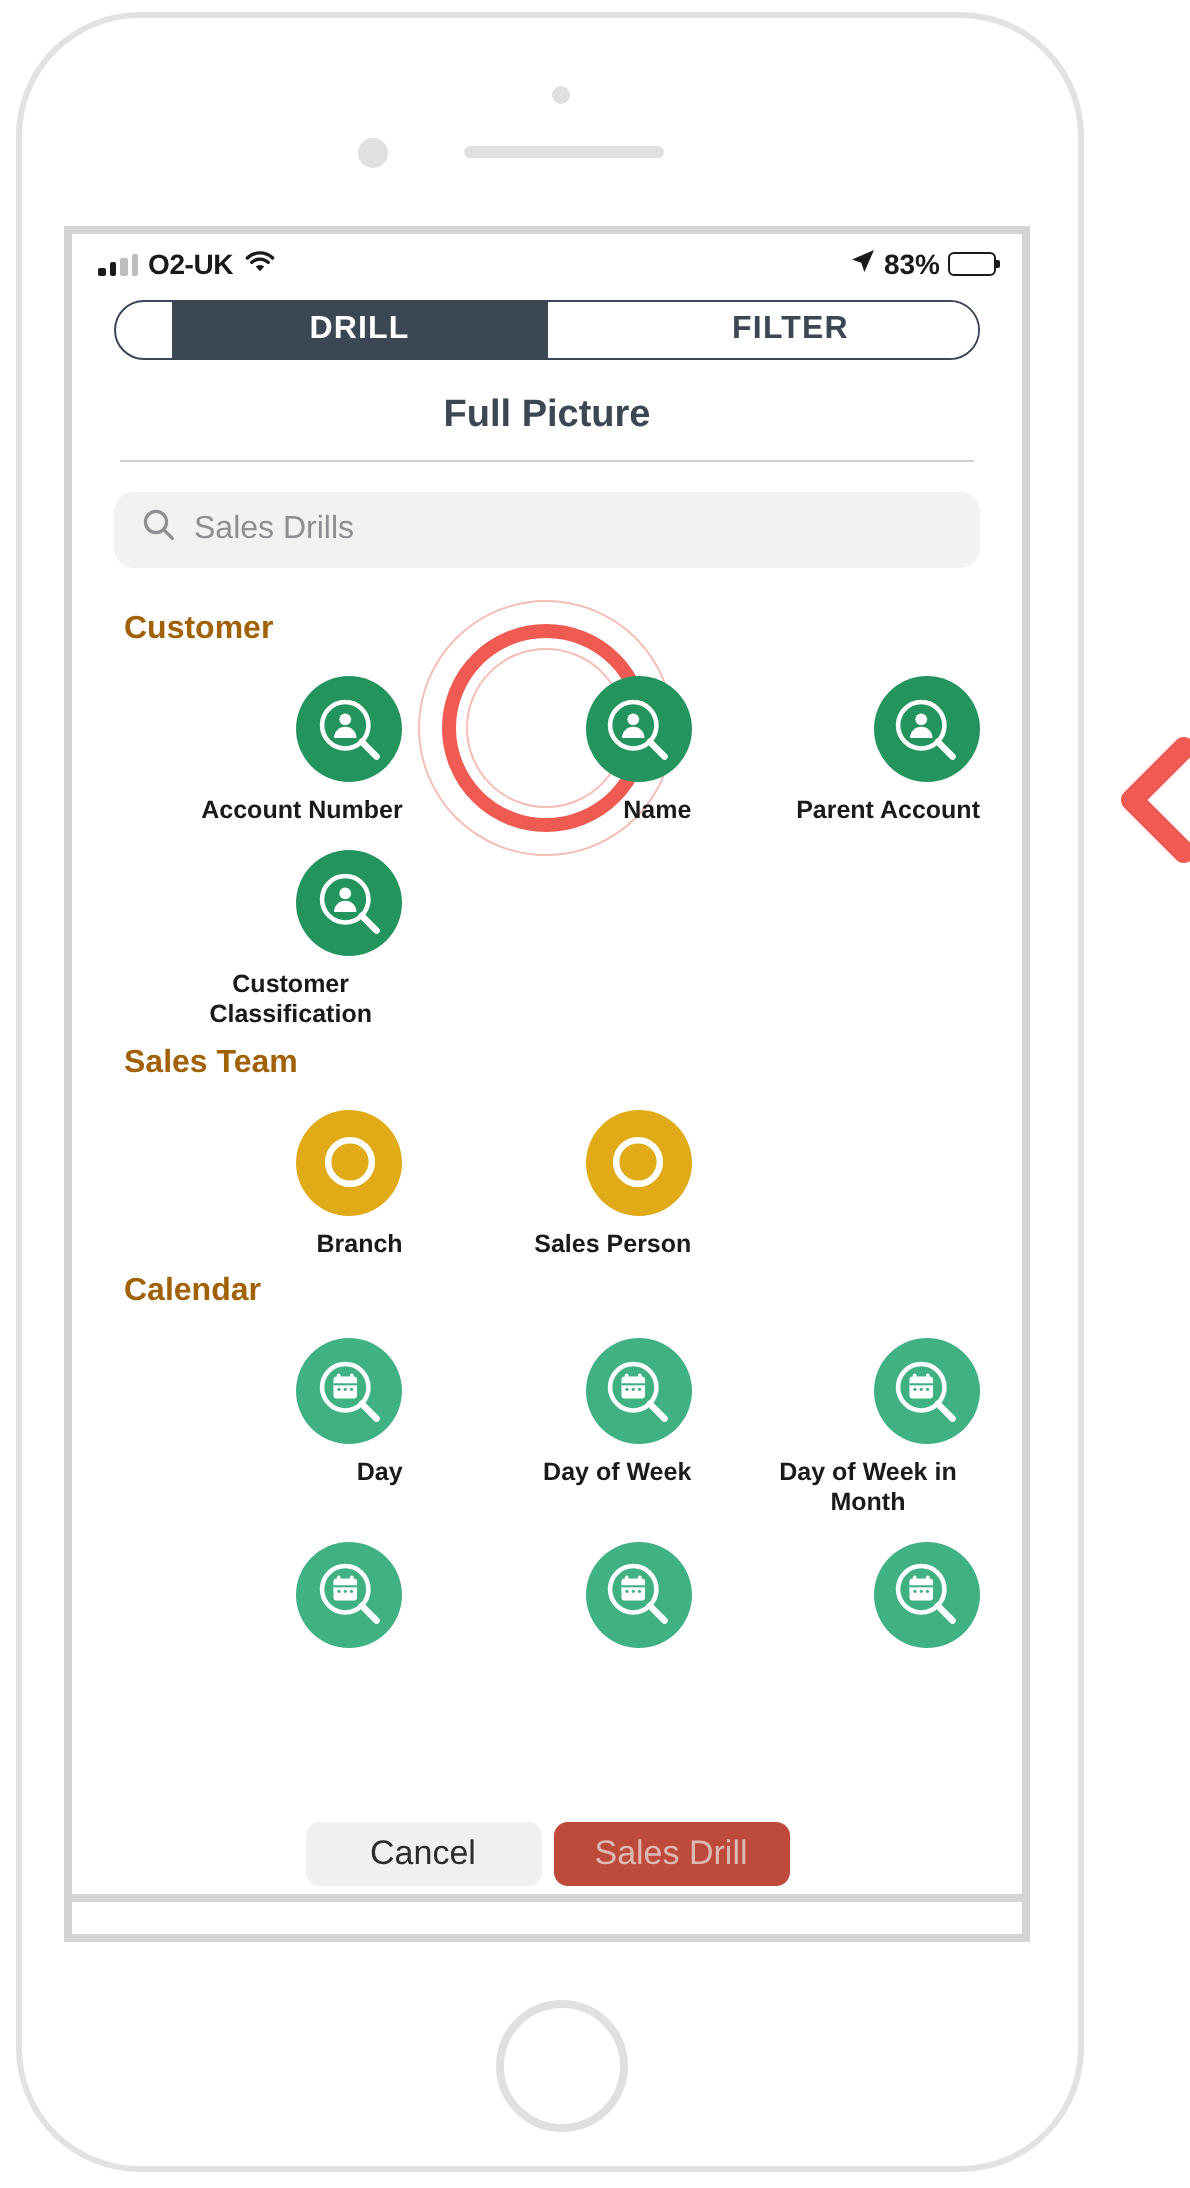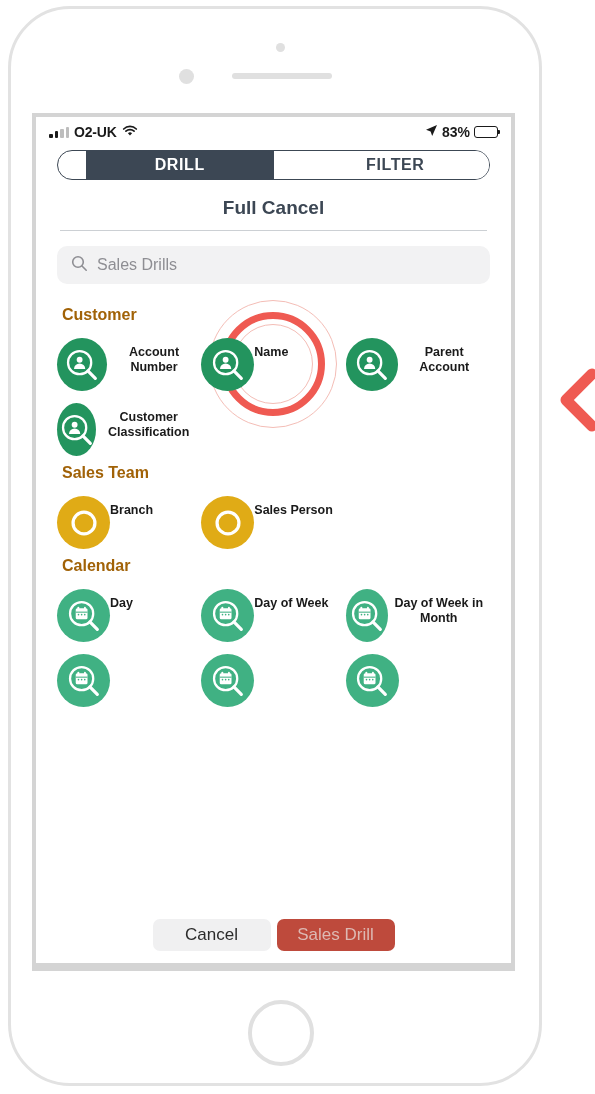--- a/index.html
+++ b/index.html
@@ -168,21 +168,21 @@
   .group-title {
     font-size: 16px; font-weight: bold; color: #a16207;
     margin: 8px 0 8px 5px;
   }
   .grid {
     display: grid;
     grid-template-columns: repeat(3, 1fr);
     row-gap: 6px;
   }
   .drill-item {
-    display: flex; flex-direction: row; align-items: flex-start;
+    display: flex; flex-direction: column; align-items: flex-end;
     cursor: pointer; position: relative; padding-top: 6px;
   }
   .drill-icon {
     width: 53px; height: 53px; border-radius: 50%;
     display: flex; align-items: center; justify-content: center;
     position: relative; z-index: 2;
   }
   .drill-label {
     margin-top: 7px; font-size: 12.5px; font-weight: bold;
     color: #1a1a1a; text-align: center; line-height: 1.18;
@@ -203,24 +203,24 @@
     transform: translate(-50%, -50%);
     border-radius: 50%; display: block;
   }
   .ring-outer { width: 128px; height: 128px; border: 1.6px solid #f4bdb6; }
   .ring-mid   { width: 104px; height: 104px; border: 7px solid #ef5a52; }
   .ring-inner { width: 80px;  height: 80px;  border: 1.6px solid #f4bdb6; }
 
   
   .action-bar {
     position: absolute;
-    left: 0; right: 0; bottom: 0;
+    left: 0; right: 0; bottom: 16px;
     height: 48px;
     background: #ffffff;
-    display: flex; align-items: flex-start; justify-content: center;
+    display: flex; align-items: center; justify-content: center;
     gap: 6px;
   }
   .btn {
     height: 32px; min-width: 118px;
     border-radius: 7px;
     display: flex; align-items: center; justify-content: center;
     font-size: 17px; cursor: pointer;
   }
   .btn-cancel { background: #f0f0f1; color: #2b2b2b; }
   .btn-pick   { background: #be4a3c; color: #ddb9b3; }
@@ -282,21 +282,21 @@
       </div>
     </div>
 
     <div class="segment-wrap">
       <div class="segmented">
         <div class="seg active">DRILL</div>
         <div class="seg">FILTER</div>
       </div>
     </div>
 
-    <div class="sheet-title">Full Cancel</div>
+    <div class="sheet-title">Full Picture</div>
     <div class="title-rule"></div>
 
     <div class="search-wrap">
       <div class="search-box">
         <span>
           <svg width="17" height="17" viewBox="0 0 17 17">
             <circle cx="7" cy="7" r="5.3" stroke="#8e8e93" stroke-width="1.6" fill="none"></circle>
             <path d="M11 11l4.2 4.2" stroke="#8e8e93" stroke-width="1.6" stroke-linecap="round"></path>
           </svg>
         </span>

